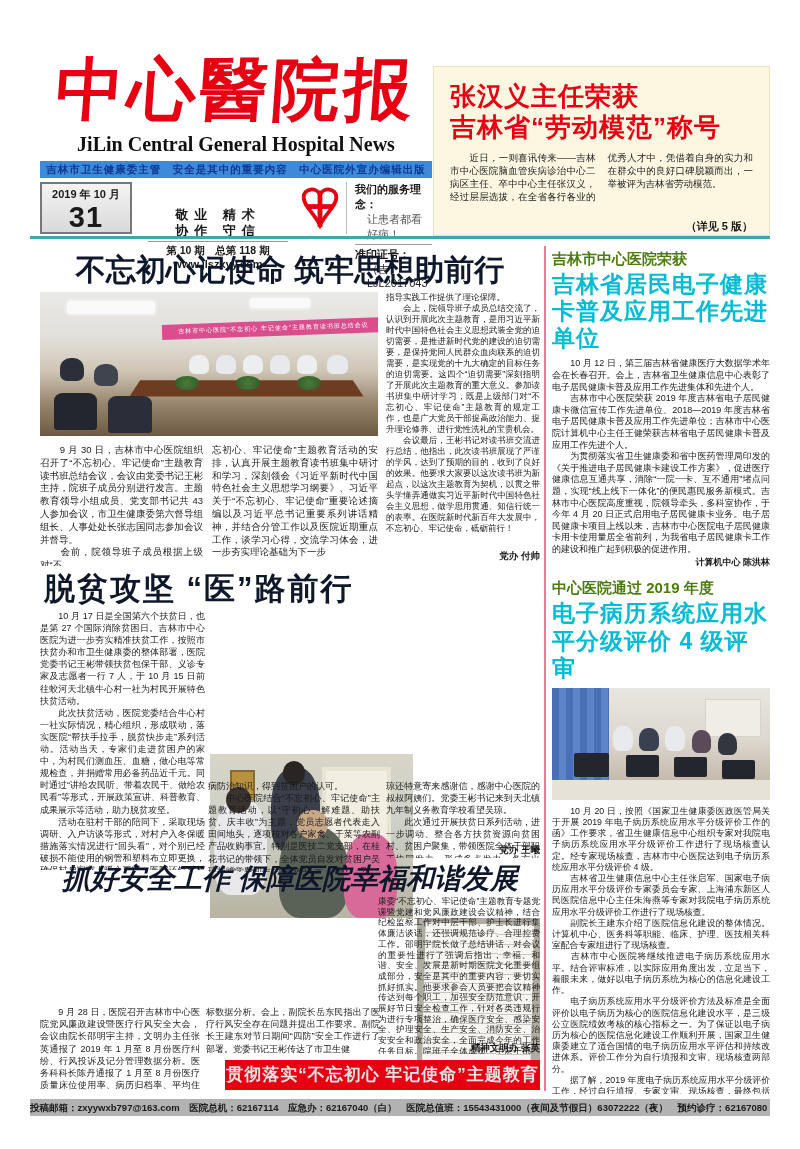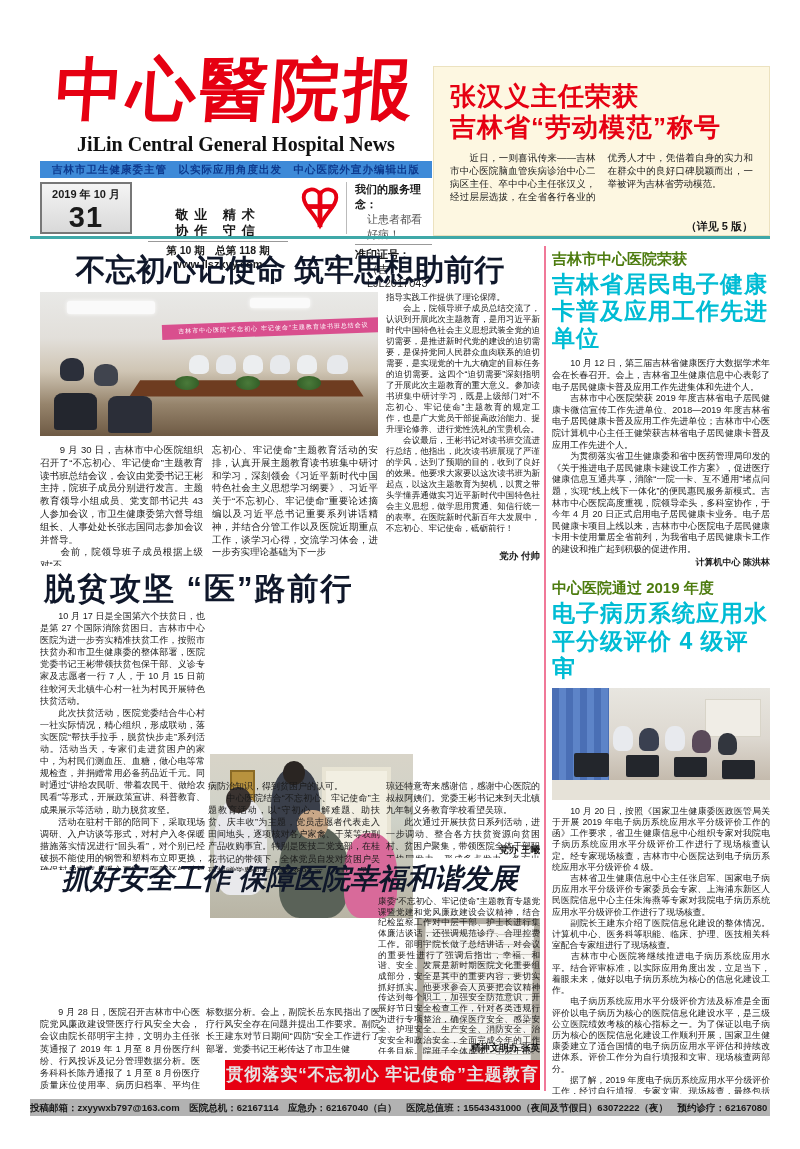--- a/index.html
+++ b/index.html
@@ -116,21 +116,21 @@
   }
 </style>
 </head>
 <body>
 
 <div class="page">
 
   <header class="masthead">
     <div class="paper-title">中心醫院报</div>
     <div class="paper-title-en">JiLin Central General Hospital News</div>
-    <div class="publisher-banner">吉林市卫生健康委主管　以实际应用角度出发　中心医院外宣办编辑出版</div>
+    <div class="publisher-banner">吉林市卫生健康委主管　安全是其中的重要内容　中心医院外宣办编辑出版</div>
     <div class="masthead-row">
       <div class="date-box">
         <div class="date-month">2019 年 10 月</div>
         <div class="date-day">31</div>
       </div>
       <div class="motto-block">
         <div class="motto-line">敬业 精术</div>
         <div class="motto-line">协作 守信</div>
         <div class="motto-sep"></div>
         <div class="issue-line">第 10 期　总第 118 期</div>

